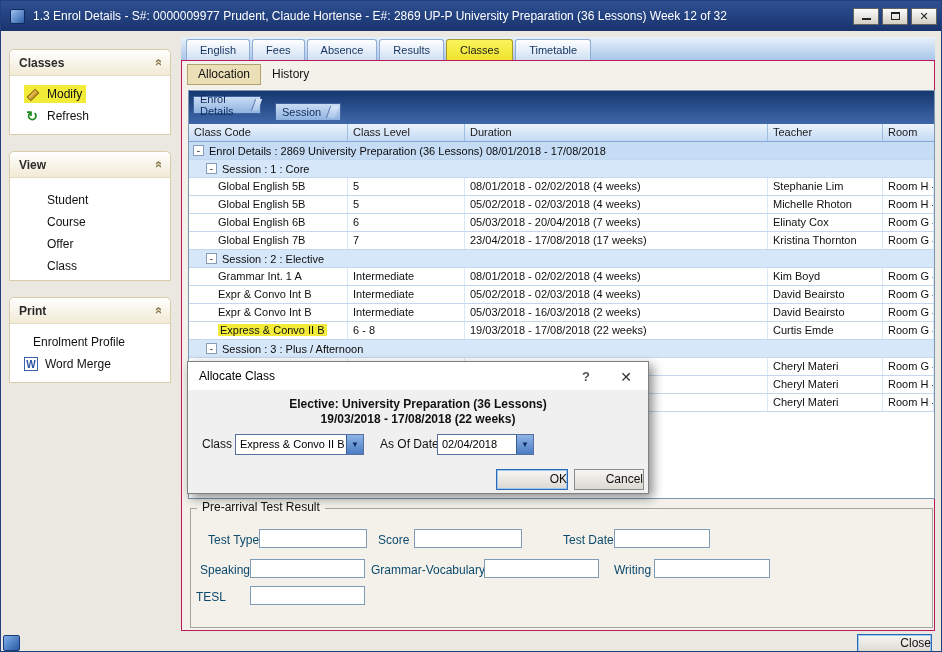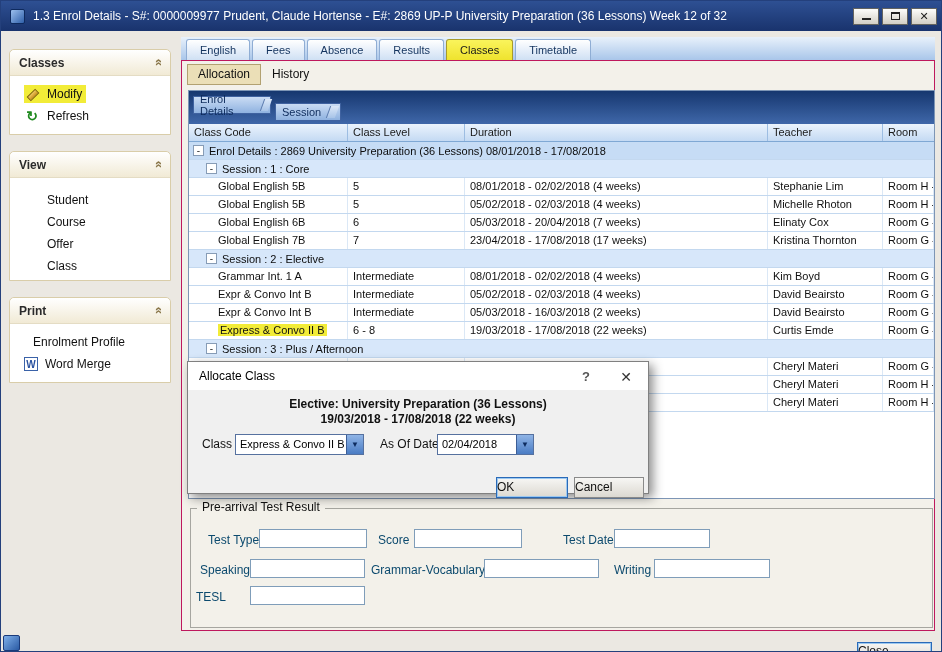--- a/index.html
+++ b/index.html
@@ -66,21 +66,21 @@
 
   
   .grid { position:absolute; left:6px; top:29px; width:747px; height:409px;
           border:1px solid #7d95b5; background:#fff; overflow:hidden; }
   .group-panel { height:33px; background:linear-gradient(#16376f,#3f67a9); position:relative; }
   .gfield { position:absolute; height:18px; background:linear-gradient(#cadcf4,#8fb2e0);
             border:1px solid #3f62a0; color:#0e2c5c; font-size:11px; display:flex; align-items:center;
             padding-left:6px; }
   .gfield .slant { width:9px; height:12px; border-left:1px solid #5d7cae; transform:skewX(-20deg);
                    margin-left:7px; background:linear-gradient(#dce8f8,#a8c4e8); }
-  .gfield.f1 { left:4px; top:5px; width:78px; }
+  .gfield.f1 { left:4px; top:5px; width:68px; }
   .gfield.f2 { left:86px; top:12px; width:66px; }
   .thead { height:18px; display:flex; background:linear-gradient(#ebf3fd,#c4daf3);
            border-bottom:1px solid #7fa8d4; }
   .th { font-size:11px; color:#1a1a1a; line-height:17px; padding-left:5px;
         border-right:1px solid #9dbde2; overflow:hidden; white-space:nowrap; }
   .c1w{width:159px;} .c2w{width:117px;} .c3w{width:303px;} .c4w{width:115px;}
   .c5w{width:51px; border-right:none;}
   .trow { height:18px; display:flex; align-items:center; font-size:11px; color:#101010;
           border-bottom:1px solid #c3d8ef; }
   .trow.grouprow { background:#c6dcf5; padding-left:4px; }
@@ -116,21 +116,21 @@
   .dlg-line.l1 { top:35px; }
   .dlg-line.l2 { top:50px; }
   .dlg-label { position:absolute; font-size:12px; color:#111; line-height:21px; white-space:nowrap; }
   .combo { position:absolute; height:21px; background:#fff; border:1px solid #56719f; display:flex; }
   .combo .val { flex:1 1 auto; font-size:11px; line-height:19px; padding-left:4px; overflow:hidden;
                 white-space:nowrap; color:#000; }
   .combo .drop { width:17px; flex:0 0 auto; background:linear-gradient(#8fb4e6,#4a7cc4);
                  border-left:1px solid #3c5e96; color:#0d2b5e; font-size:8px; display:flex;
                  align-items:center; justify-content:center; }
   .btn { position:absolute; height:21px; background:linear-gradient(#f7f6f4,#dcd9d1);
-         border:1px solid #8a8a8a; font-size:12px; color:#111; text-align:left; line-height:19px;margin-top:8px; }
+         border:1px solid #8a8a8a; font-size:12px; color:#111; text-align:right; line-height:19px; }
   .btn.focus { border:1px solid #2a6ab8; box-shadow:inset 0 0 0 1px #9cc8f0; }
   .btn-ok { left:308px; top:107px; width:72px; }
   .btn-cancel { left:386px; top:107px; width:70px; }
 
   
   .close-btn { left:856px; top:633px; width:75px; height:19px; line-height:17px; }
   .footer-icon { position:absolute; left:2px; top:634px; width:17px; height:16px;
                  background:linear-gradient(135deg,#7fb0ea,#2a5aa4); border:1px solid #1a3a7a;
                  border-radius:2px; }
 </style>

